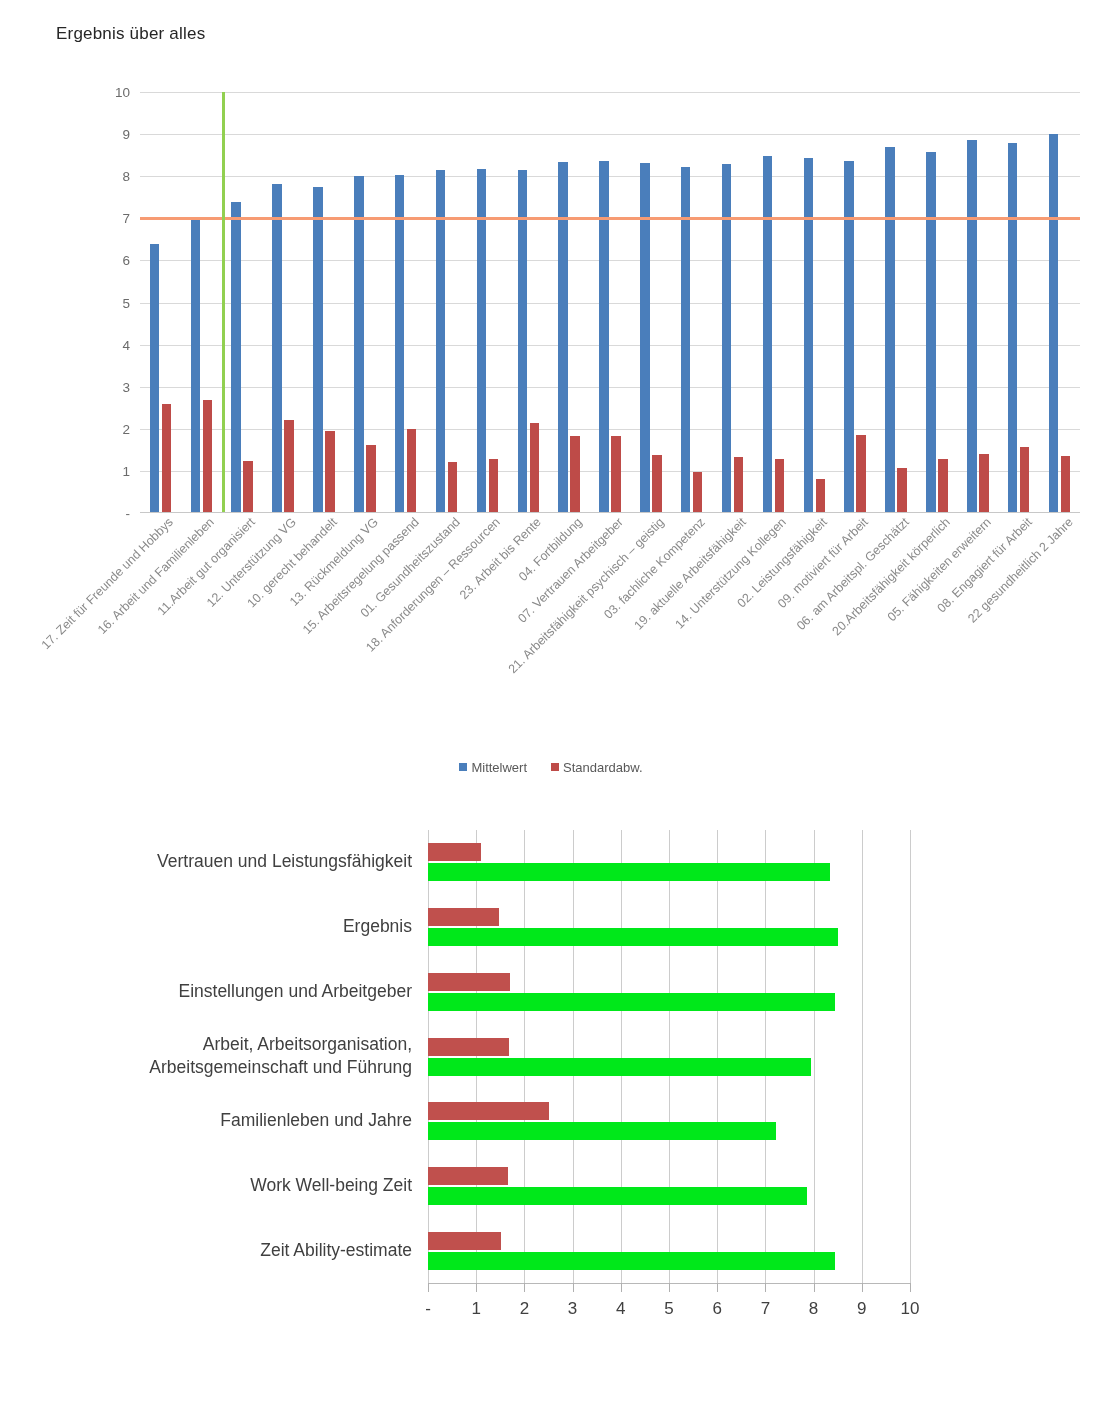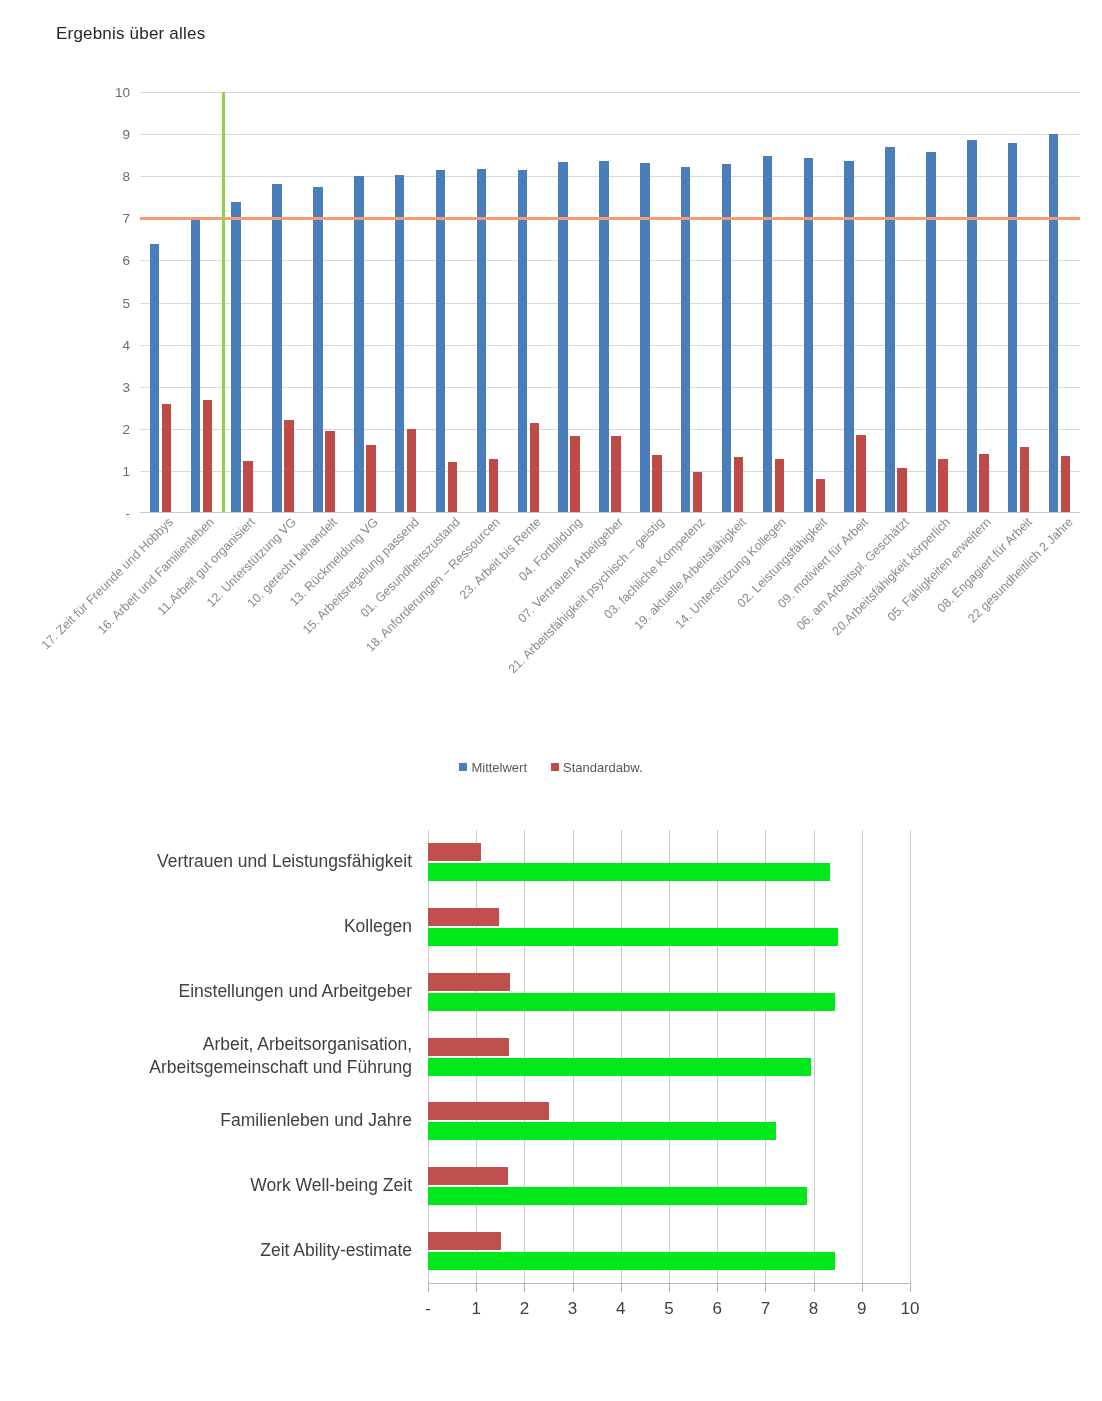--- a/index.html
+++ b/index.html
@@ -310,21 +310,21 @@
           <div class="c2-bar sd" style="top: 272.214px; height: 18px; width: 120.5px;"></div>
           <div class="c2-bar mean" style="top: 292.214px; height: 18px; width: 348.004px;"></div>
           <div class="c2-bar sd" style="top: 336.929px; height: 18px; width: 80.494px;"></div>
           <div class="c2-bar mean" style="top: 356.929px; height: 18px; width: 379.334px;"></div>
           <div class="c2-bar sd" style="top: 401.643px; height: 18px; width: 73.264px;"></div>
           <div class="c2-bar mean" style="top: 421.643px; height: 18px; width: 407.29px;"></div>
         </div>
     </div>
     <div id="c2-catlabels">
         <div class="c2-cat-label" style="top: 47.3571px;">Vertrauen und Leistungsfähigkeit</div>
-        <div class="c2-cat-label" style="top: 112.071px;">Kollegen</div>
+        <div class="c2-cat-label" style="top: 112.071px;">Ergebnis</div>
         <div class="c2-cat-label" style="top: 176.786px;">Einstellungen und Arbeitgeber</div>
         <div class="c2-cat-label" style="top: 241.5px;">Arbeit, Arbeitsorganisation,<br>Arbeitsgemeinschaft und Führung</div>
         <div class="c2-cat-label" style="top: 306.214px;">Familienleben und Jahre</div>
         <div class="c2-cat-label" style="top: 370.929px;">Work Well-being Zeit</div>
         <div class="c2-cat-label" style="top: 435.643px;">Zeit Ability-estimate</div>
       </div>
     <div id="c2-axis">
         <div id="c2-axisline" style="left: 428px; top: 468px; width: 482px;"></div>
         <div class="c2-tick" style="left: 428px; top: 468px;"></div>
         <div class="c2-xlab" style="left: 428px; top: 484px;">-</div>

